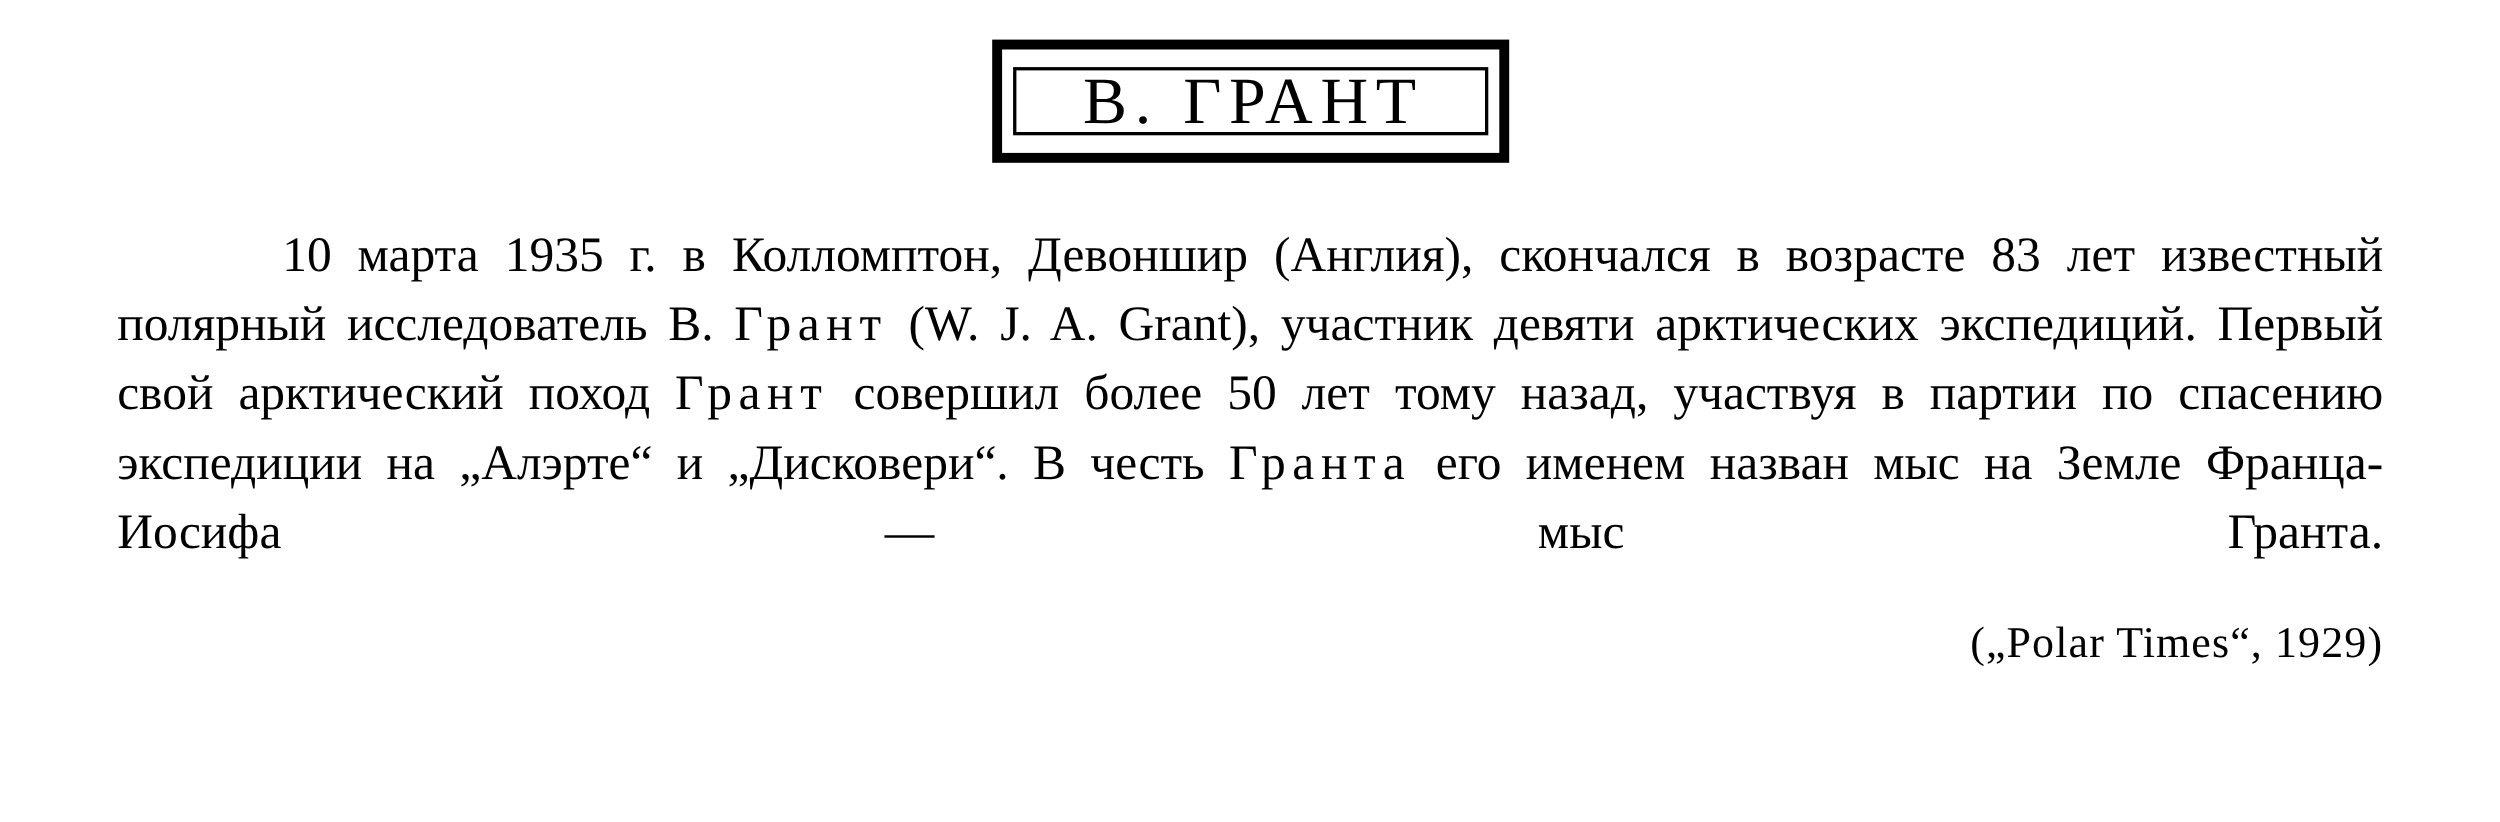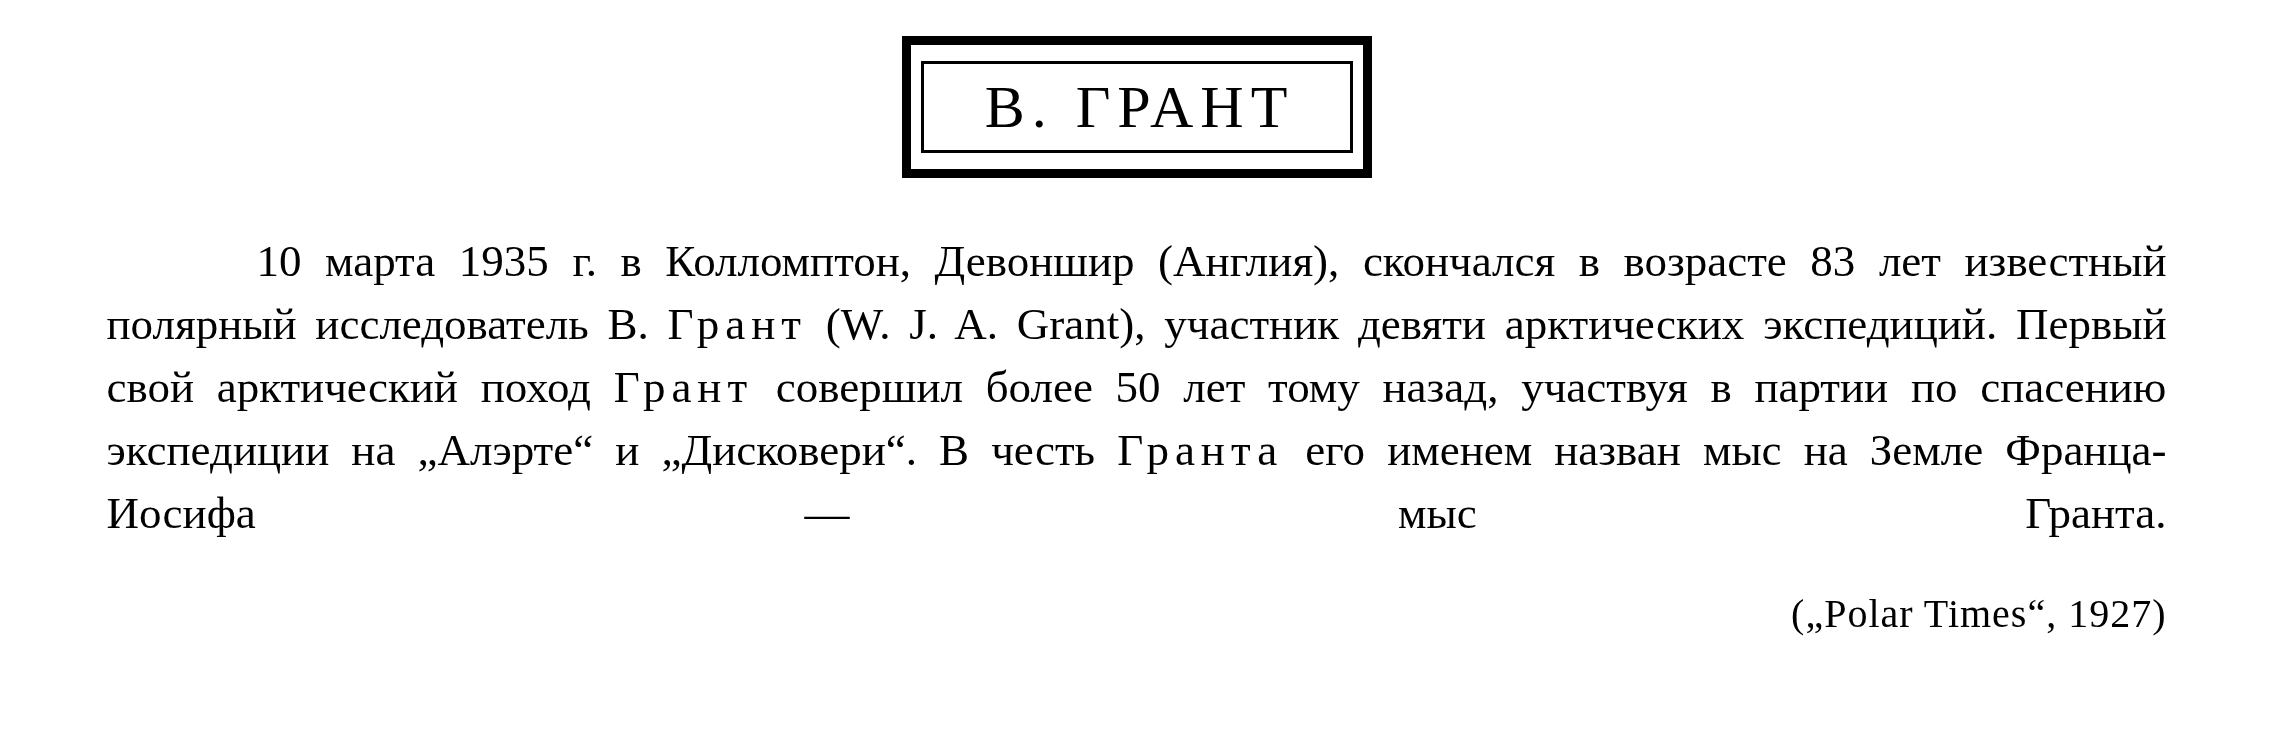--- a/index.html
+++ b/index.html
@@ -26,21 +26,21 @@
   .title-frame-wrap {
     display: flex;
     justify-content: center;
     padding-top: 36px;
   }
   .title-frame {
     border: 9px solid #000000;
     padding: 16px 10px;
     box-sizing: border-box;
     width: 470px;
-    height: 142px;
+    height: 112px;
     display: flex;
     align-items: center;
     justify-content: center;
   }
   .title-inner {
     border: 3px solid #000000;
     width: 100%;
     height: 100%;
     display: flex;
     align-items: center;
@@ -99,15 +99,15 @@
       <div class="title-inner">
         <div class="title-text">В. ГРАНТ</div>
       </div>
     </div>
   </div>
 
   <div class="body-block">
     <p class="para"><span>10 марта 1935 г. в Колломптон, Девоншир (Англия), скончался в возрасте 83 лет известный полярный исследователь В. </span><span class="sp">Грант</span><span> (W. J. A. Grant), участник девяти арктических экспедиций. Первый свой арктический поход </span><span class="sp">Грант</span><span> совершил более 50 лет тому назад, участвуя в партии по спасению экспедиции на „Алэрте“ и „Дисковери“. В честь </span><span class="sp">Гранта</span><span> его именем назван мыс на Земле Франца-Иосифа — мыс Гранта.</span></p>
   </div>
 
-  <div class="credit">(„Polar Times“, 1927)</div>
+  <div class="credit">(„Polar Times“, 1929)</div>
 
 </div>
 
 </body></html>

